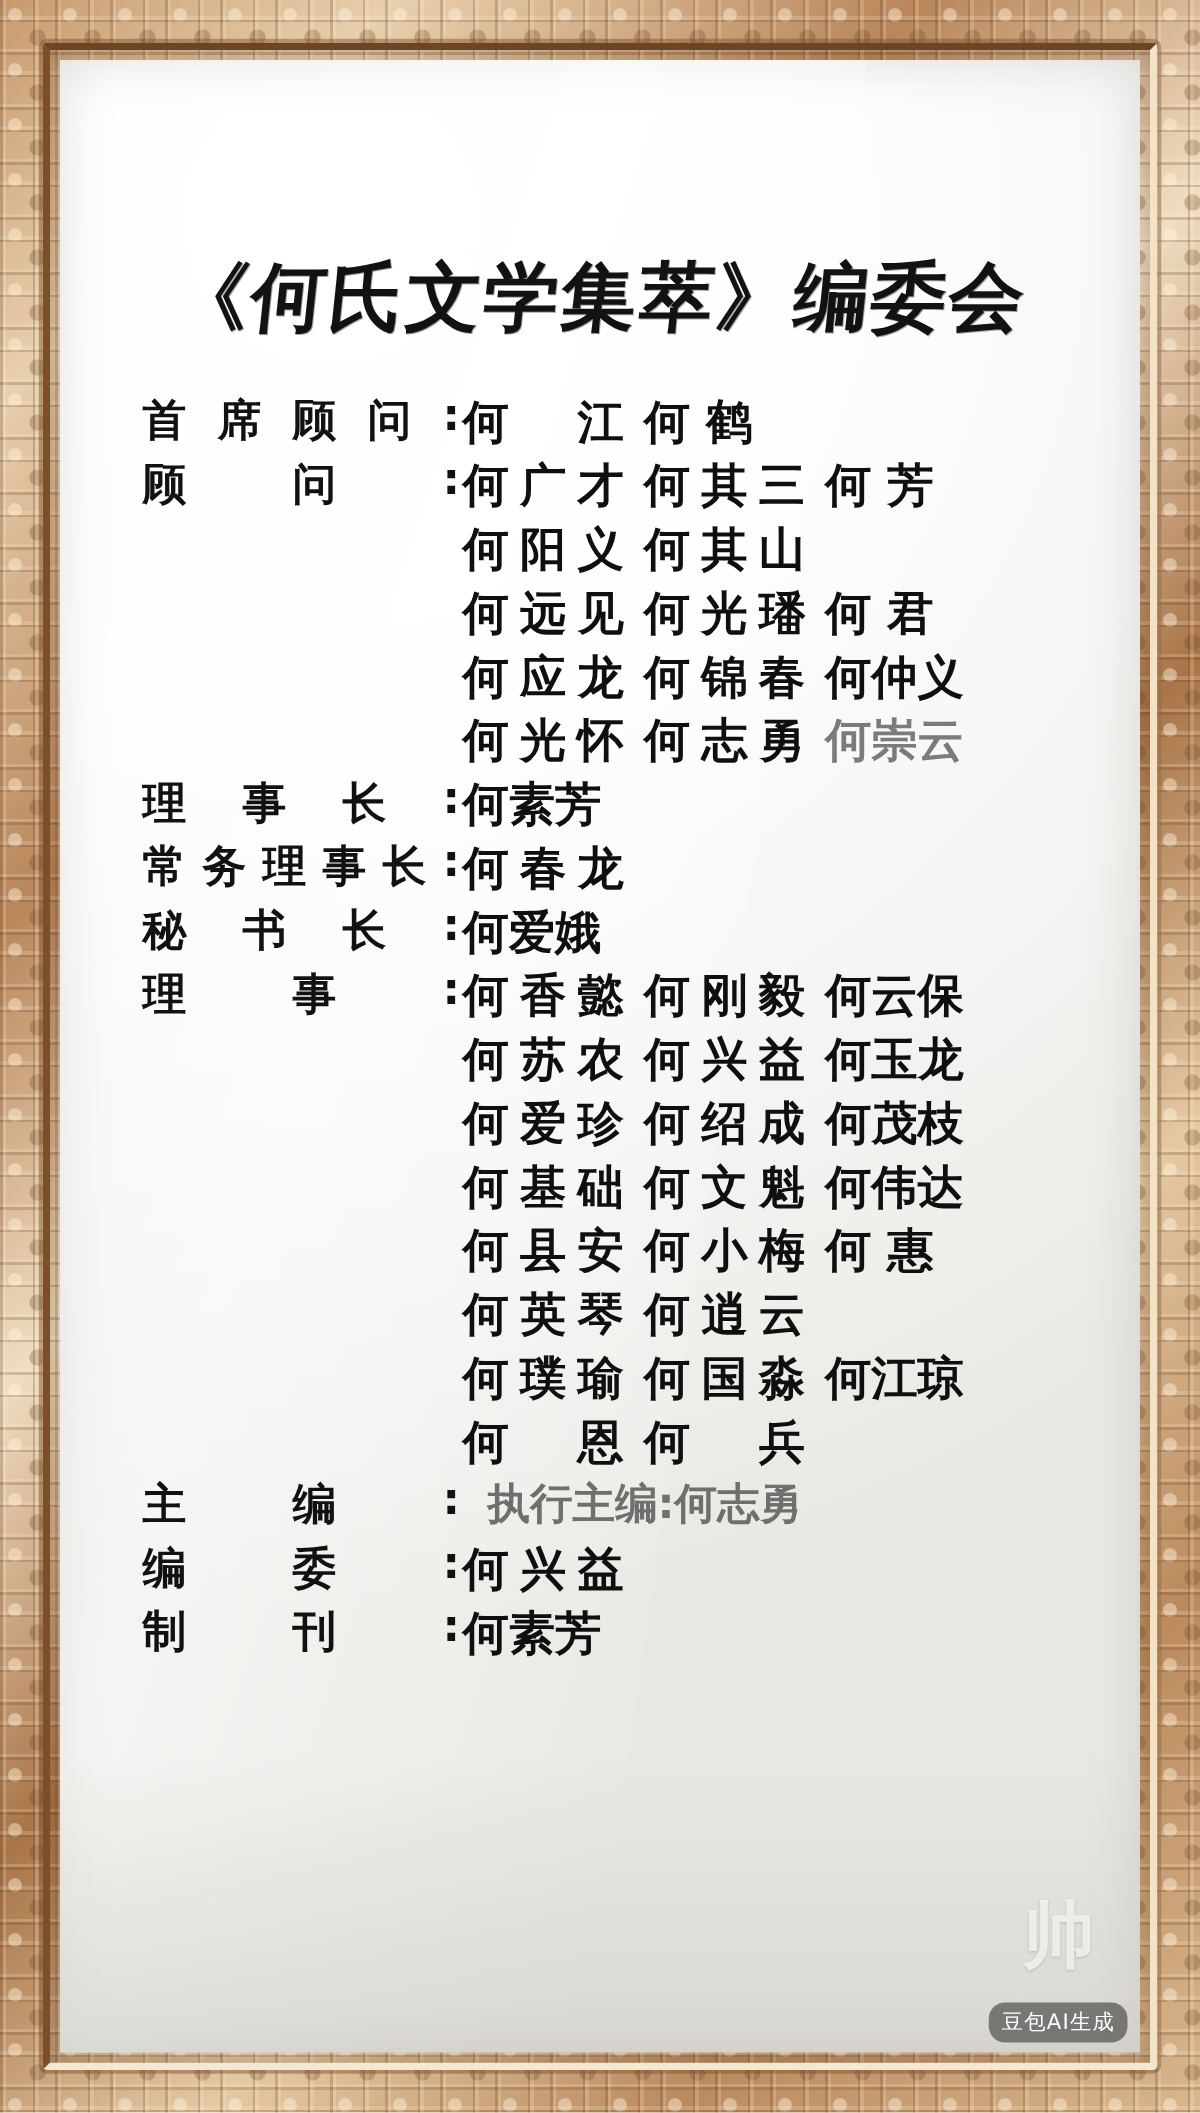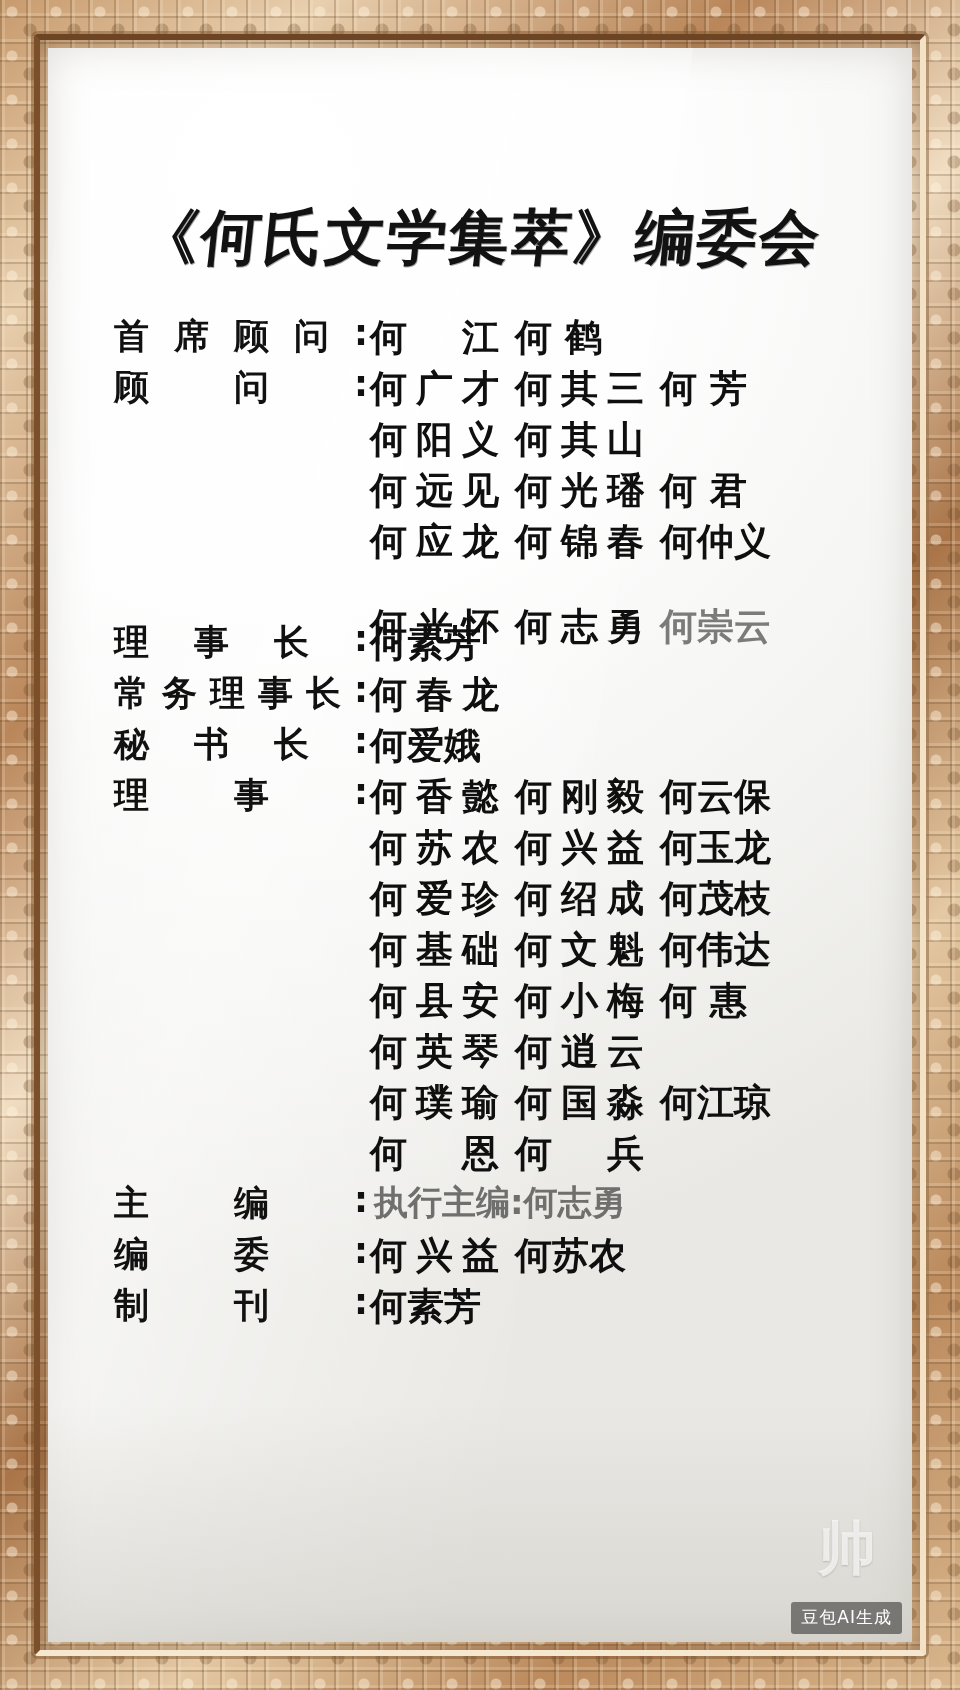--- a/index.html
+++ b/index.html
@@ -131,27 +131,27 @@
     box-sizing: border-box;
     padding-right: 16px;
   }
   .name.auto {
     width: auto;
     flex: 0 0 auto;
     display: inline-block;
     padding-right: 24px;
   }
   .name .nchar { display: inline-block; }
-  .grey { color: #7b7b79; margin-top: 34px; }
+  .grey { color: #7b7b79; }
   .inline-note {
     font-family: "DejaVu Sans", "Liberation Sans", sans-serif;
     font-weight: bold;
     font-size: 34px;
     color: #6f6f6d;
-    margin-left: 4px;
+    margin-left: 20px;
     white-space: nowrap;
   }
 
   
   #wm-logo {
     position: absolute;
     right: 40px;
     bottom: 54px;
     font-family: "DejaVu Sans", "Liberation Sans", sans-serif;
     font-weight: bold;
@@ -162,21 +162,21 @@
     pointer-events: none;
   }
   #wm-badge {
     position: absolute;
     right: 10px;
     bottom: 8px;
     background: rgba(40,40,40,0.55);
     color: #ffffff;
     font-size: 17px;
     padding: 4px 10px 5px 10px;
-    border-radius: 3px;
+    border-radius: 13px;
     font-family: "DejaVu Sans", "Liberation Sans", sans-serif;
     letter-spacing: 1px;
     pointer-events: none;
   }
 </style>
 </head>
 <body>
 
 <div id="frame-wrapper">
   <div id="frame-ornament"></div>
@@ -474,21 +474,20 @@
             <span class="lchar">编</span>
             <span class="lchar">委</span>
             <span class="lchar">:</span>
           </div>
           <div class="names">
             <span class="name">
               <span class="nchar">何</span>
               <span class="nchar">兴</span>
               <span class="nchar">益</span>
             </span>
-            <span class="name auto">何苏农</span>
           </div>
         </div>
         <div class="row">
           <div class="label">
             <span class="lchar">制</span>
             <span class="lchar">刊</span>
             <span class="lchar">:</span>
           </div>
           <div class="names">
             <span class="name auto">何素芳</span>

